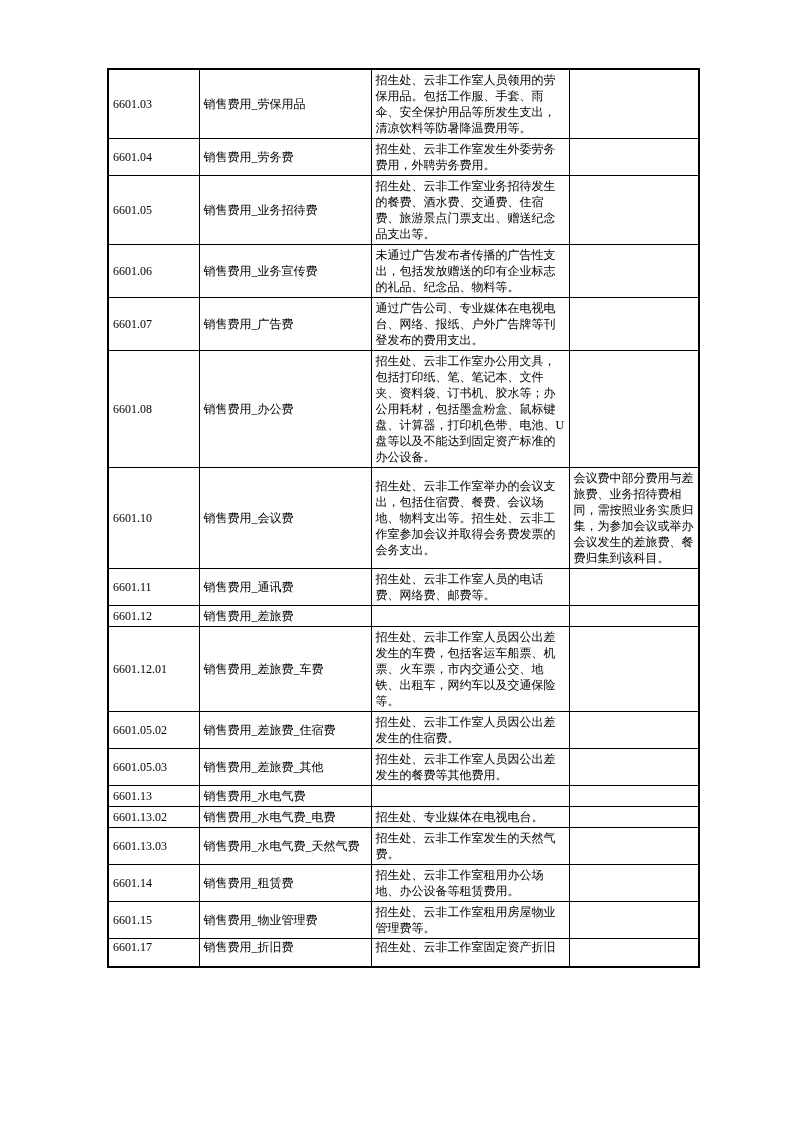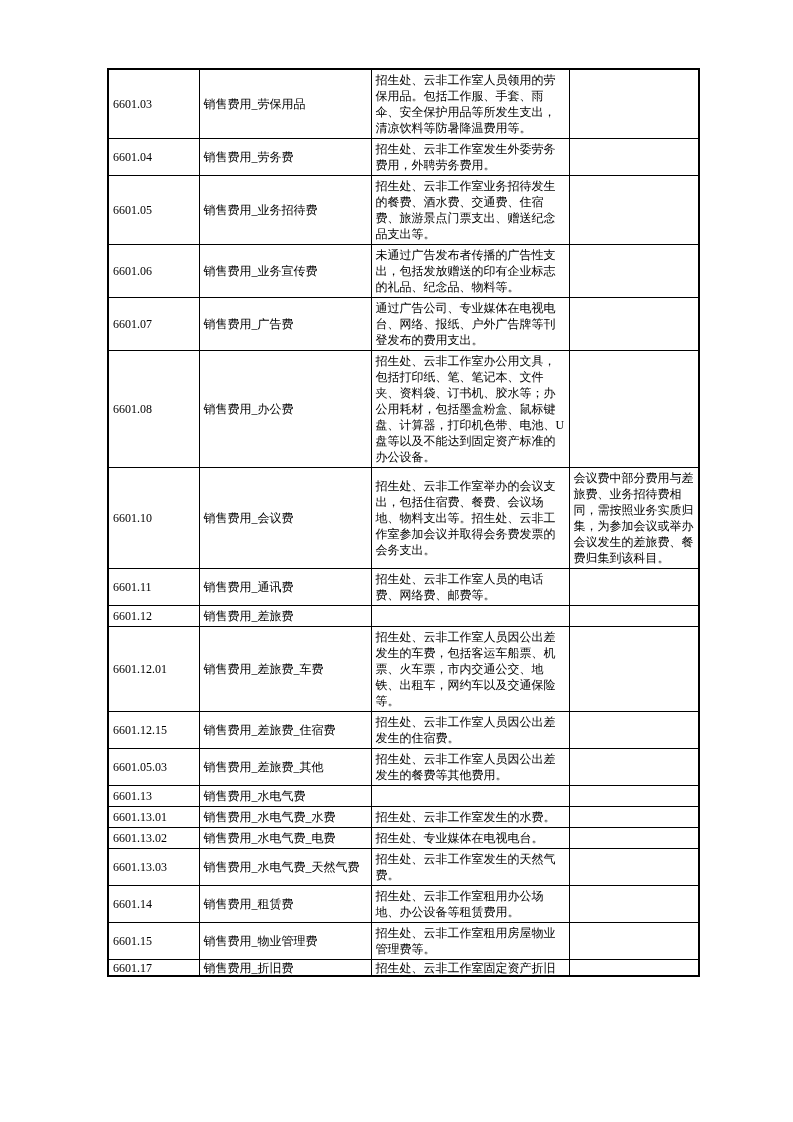--- a/index.html
+++ b/index.html
@@ -31,21 +31,21 @@
     word-break: break-all;
     overflow: hidden;
   }
   col.c-code { width: 91px; }
   col.c-name { width: 172px; }
   col.c-desc { width: 198px; }
   col.c-note { width: 130px; }
   tr.row-clipped td {
     height: 13px;
     padding-top: 1px;
-    padding-bottom: 0;
+    padding-bottom: 12px;
     line-height: 14px;
   }
 </style>
 </head>
 <body>
 
 <div class="page">
   <table class="acct">
     <colgroup>
       <col class="c-code">
@@ -108,41 +108,35 @@
     <td></td>
     <td></td>
   </tr>
         <tr>
     <td>6601.12.01</td>
     <td>销售费用_差旅费_车费</td>
     <td>招生处、云非工作室人员因公出差发生的车费，包括客运车船票、机票、火车票，市内交通公交、地铁、出租车，网约车以及交通保险等。</td>
     <td></td>
   </tr>
         <tr>
-    <td>6601.12.15</td>
+    <td>6601.05.02</td>
     <td>销售费用_差旅费_住宿费</td>
     <td>招生处、云非工作室人员因公出差发生的住宿费。</td>
     <td></td>
   </tr>
         <tr>
     <td>6601.05.03</td>
     <td>销售费用_差旅费_其他</td>
     <td>招生处、云非工作室人员因公出差发生的餐费等其他费用。</td>
     <td></td>
   </tr>
         <tr>
     <td>6601.13</td>
     <td>销售费用_水电气费</td>
     <td></td>
-    <td></td>
-  </tr>
-        <tr>
-    <td>6601.13.01</td>
-    <td>销售费用_水电气费_水费</td>
-    <td>招生处、云非工作室发生的水费。</td>
     <td></td>
   </tr>
         <tr>
     <td>6601.13.02</td>
     <td>销售费用_水电气费_电费</td>
     <td>招生处、专业媒体在电视电台。</td>
     <td></td>
   </tr>
         <tr>
     <td>6601.13.03</td>

